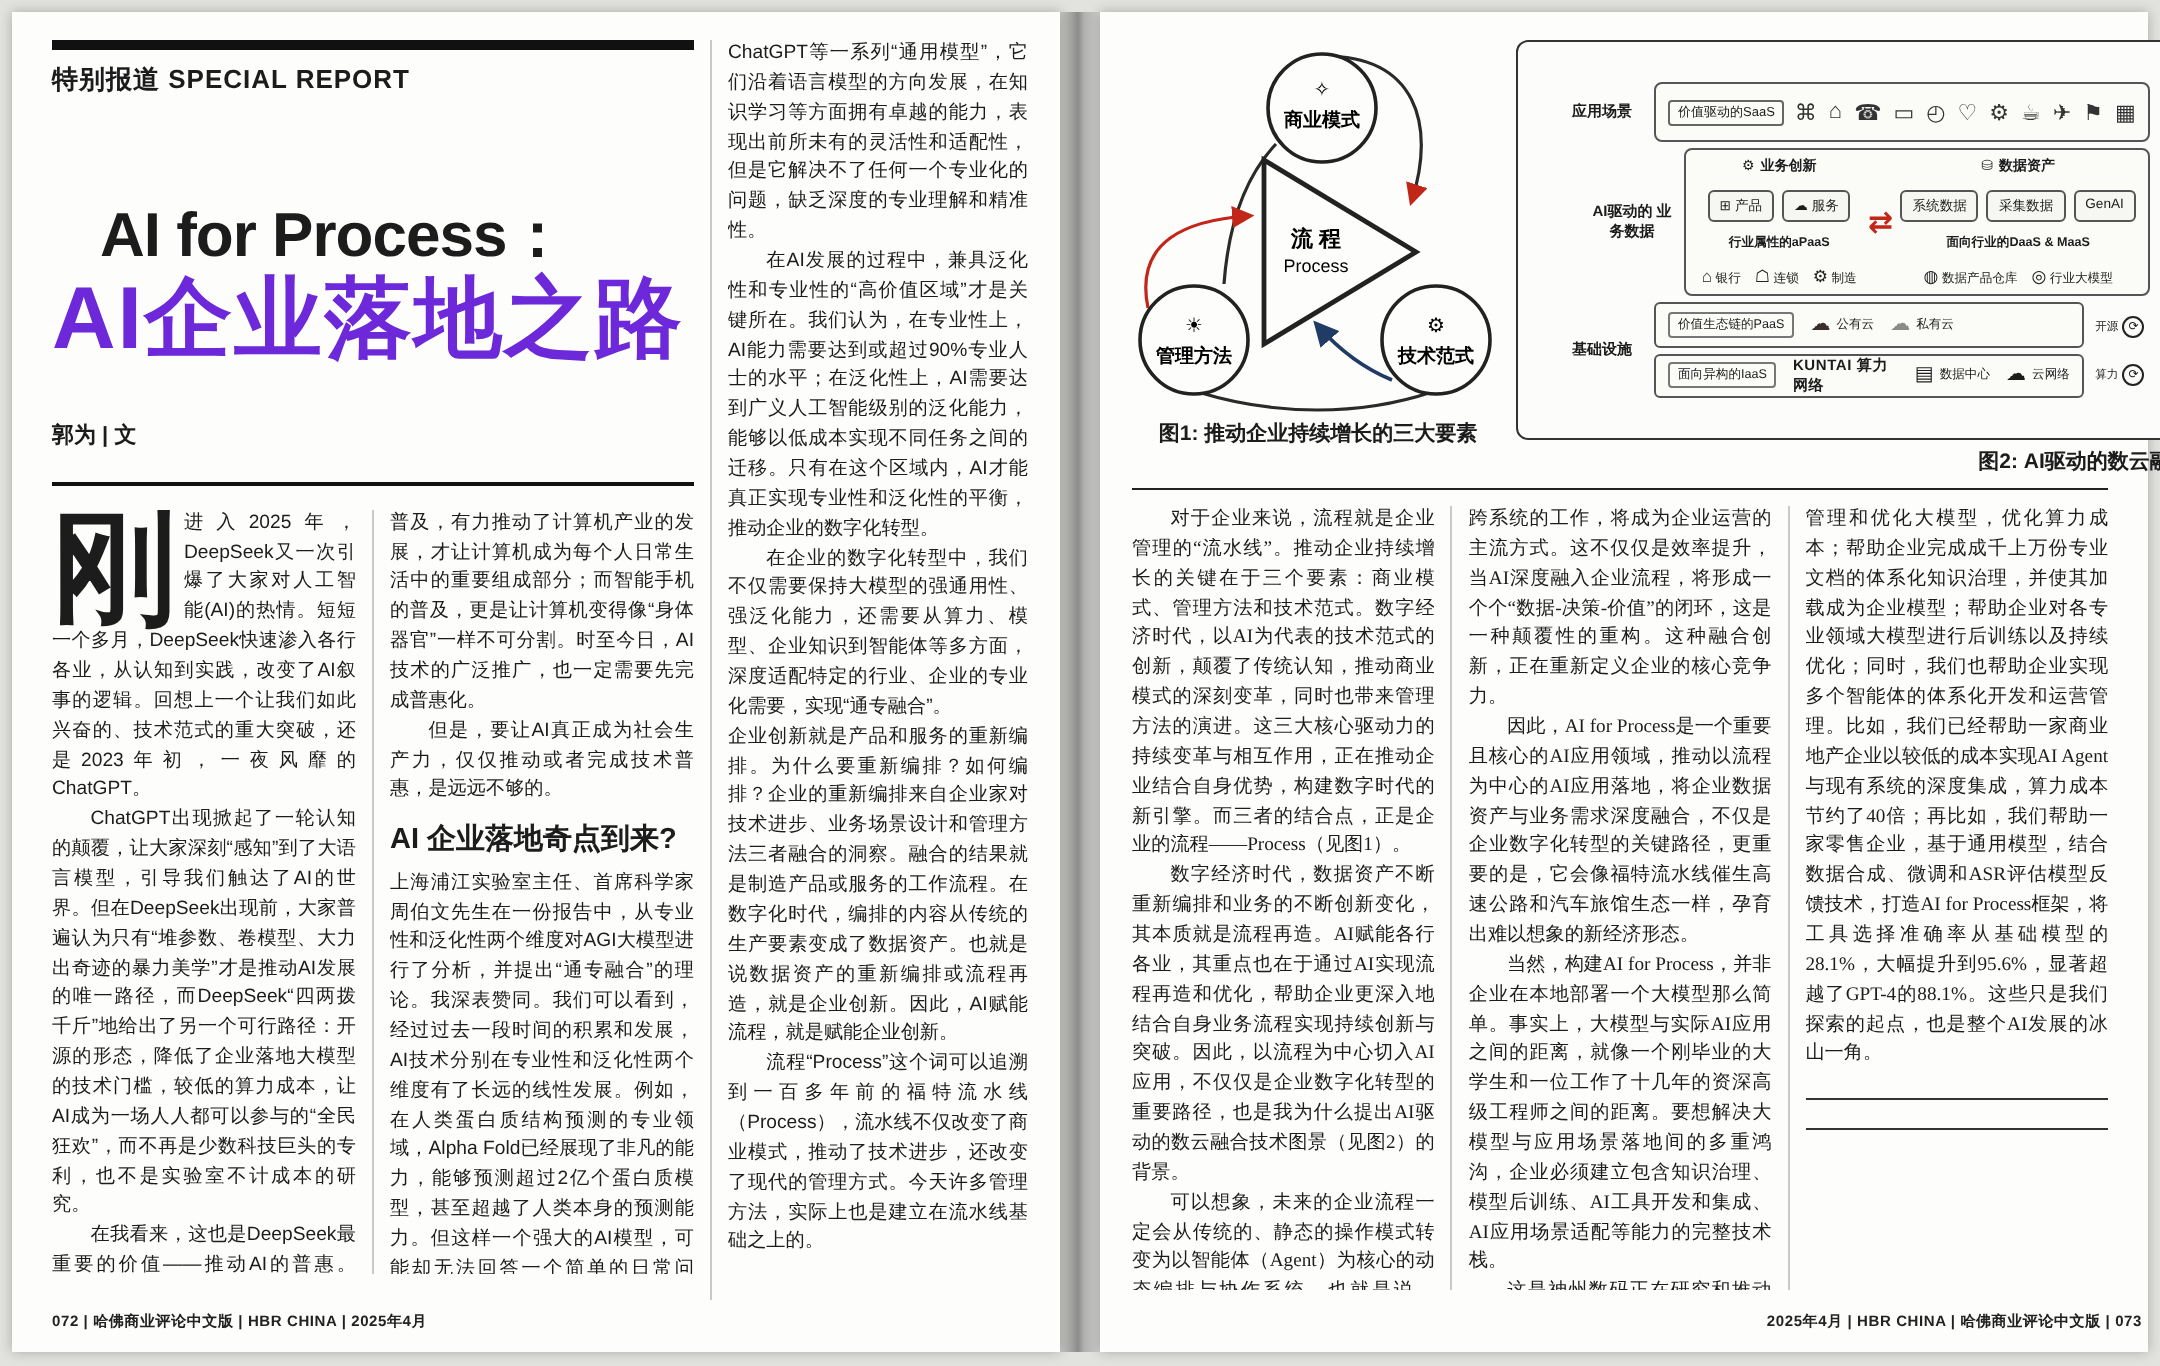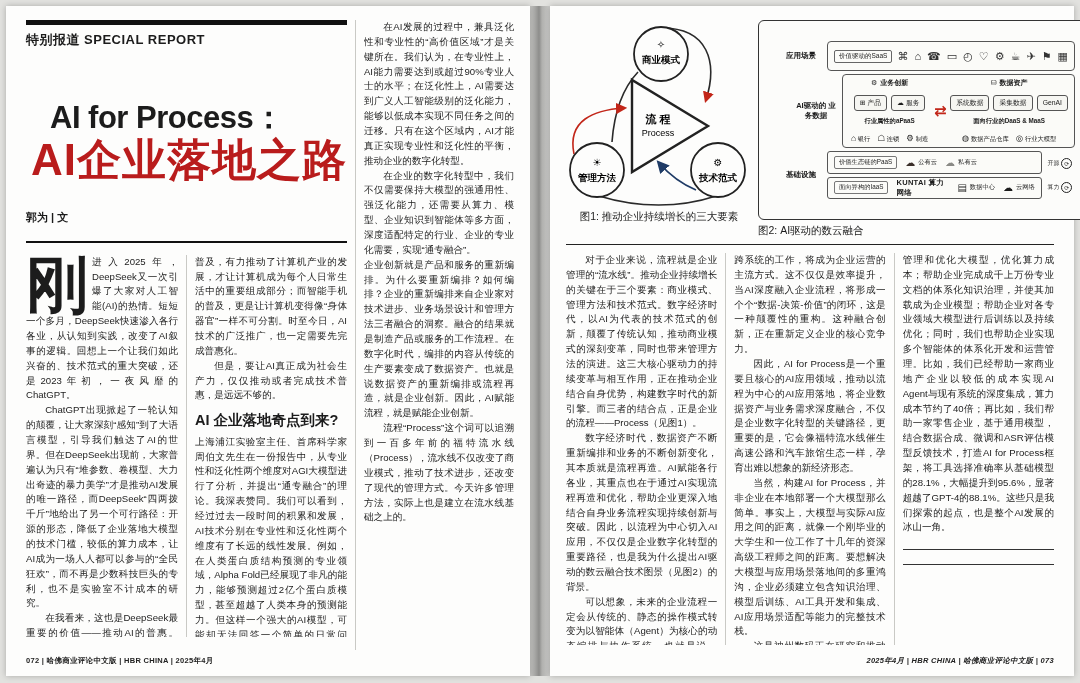--- a/index.html
+++ b/index.html
@@ -50,27 +50,27 @@
     float:left; font-size:62px; font-weight:900; line-height:.82;
     padding:5px 6px 0 0; letter-spacing:-2px;
   }
   h3.sec-head { font-size:14.5px; font-weight:800; line-height:1.2; margin:9px 0 5px; }
 
   .footer {
     position:absolute; bottom:10px; font-size:7.5px; font-weight:bold;
     letter-spacing:.3px; color:#222;
   }
   .footer-left  { left:20px; }
-  .footer-right { right:20px;font-style:italic; }
+  .footer-right { right:3px; }
 
   
   .figs { display:flex; height:218px; }
   .fig1 { width:192px; display:flex; flex-direction:column; align-items:center; }
   .fig2 { flex:1; display:flex; flex-direction:column; margin-left:6px; }
-  .fig-caption { font-size:10.5px; font-weight:400; margin-top:4px; text-align:left; }
+  .fig-caption { font-size:10.5px; font-weight:700; margin-top:4px; text-align:right; }
   .figs-rule { border-top:1.5px solid #222; margin:6px 0 8px; }
 
   .f2-frame {
     border:1.5px solid #333; border-radius:6px; padding:20px;
     flex:1; display:flex; flex-direction:column; gap:3px; background:#fcfcfa;
     font-size:7px;
   }
   .f2-row { display:flex; gap:4px; align-items:stretch; }
   .f2-label { width:44px; display:flex; align-items:center; justify-content:center;
     font-size:7.5px; font-weight:800; text-align:center; line-height:1.3; }
@@ -100,24 +100,24 @@
   .bar-item { display:flex; align-items:center; gap:3px; font-size:6.3px; white-space:nowrap; }
   .bar-item .cl { font-size:10px; }
   .brand { font-weight:900; font-size:7.5px; letter-spacing:.3px; }
   .sidecol { width:30px; display:flex; flex-direction:column; justify-content:space-around; align-items:center; }
   .sidedot { display:flex; align-items:center; gap:2px; font-size:5.8px; }
   .sidedot .ring { width:11px; height:11px; border:1.5px solid #222; border-radius:50%;
     display:flex; align-items:center; justify-content:center; font-size:6px; }
 
   
   .rp-cols { display:flex; height:392px; overflow:hidden; }
-  .rp-col { width:152px; overflow:hidden; position:relative; }
+  .rp-col { width:152px; overflow:hidden; position:relative;font-family:Liberation Serif, serif; }
   .bio { border-top:1px solid #333; border-bottom:1px solid #333; margin-top:14px;
     padding:7px 0; display:flex; align-items:center; gap:5px; font-size:8.2px; }
-  .accent { color:#b91c1c;text-align:right; }
+  .accent { color:#6d28d9; }
 </style>
 </head>
 <body>
 
 <div class="page page-left">
   <div class="lp-wrap">
     <div class="lp-main">
       <div class="kicker">特别报道 SPECIAL REPORT</div>
       <div class="title-block">
         <div class="title-en">AI for Process：</div>
@@ -135,20 +135,21 @@
         <div class="col-150">
           <p class="body-p">普及，有力推动了计算机产业的发展，才让计算机成为每个人日常生活中的重要组成部分；而智能手机的普及，更是让计算机变得像“身体器官”一样不可分割。时至今日，AI技术的广泛推广，也一定需要先完成普惠化。</p>
           <p class="body-p ind">但是，要让AI真正成为社会生产力，仅仅推动或者完成技术普惠，是远远不够的。</p>
           <h3 class="sec-head">AI 企业落地奇点到来?</h3>
           <p class="body-p">上海浦江实验室主任、首席科学家周伯文先生在一份报告中，从专业性和泛化性两个维度对AGI大模型进行了分析，并提出“通专融合”的理论。我深表赞同。我们可以看到，经过过去一段时间的积累和发展，AI技术分别在专业性和泛化性两个维度有了长远的线性发展。例如，在人类蛋白质结构预测的专业领域，Alpha Fold已经展现了非凡的能力，能够预测超过2亿个蛋白质模型，甚至超越了人类本身的预测能力。但这样一个强大的AI模型，可能却无法回答一个简单的日常问题，泛化能力严重不足。另一方面，例如DeepSeek、LLaMA，或是</p>
         </div>
       </div>
     </div>
     <div class="vsep"></div>
     <div class="lp-col3">
+      <p class="body-p">ChatGPT等一系列“通用模型”，它们沿着语言模型的方向发展，在知识学习等方面拥有卓越的能力，表现出前所未有的灵活性和适配性，但是它解决不了任何一个专业化的问题，缺乏深度的专业理解和精准性。</p>
       <p class="body-p ind">在AI发展的过程中，兼具泛化性和专业性的“高价值区域”才是关键所在。我们认为，在专业性上，AI能力需要达到或超过90%专业人士的水平；在泛化性上，AI需要达到广义人工智能级别的泛化能力，能够以低成本实现不同任务之间的迁移。只有在这个区域内，AI才能真正实现专业性和泛化性的平衡，推动企业的数字化转型。</p>
       <p class="body-p ind">在企业的数字化转型中，我们不仅需要保持大模型的强通用性、强泛化能力，还需要从算力、模型、企业知识到智能体等多方面，深度适配特定的行业、企业的专业化需要，实现“通专融合”。</p>
       <p class="body-p">企业创新就是产品和服务的重新编排。为什么要重新编排？如何编排？企业的重新编排来自企业家对技术进步、业务场景设计和管理方法三者融合的洞察。融合的结果就是制造产品或服务的工作流程。在数字化时代，编排的内容从传统的生产要素变成了数据资产。也就是说数据资产的重新编排或流程再造，就是企业创新。因此，AI赋能流程，就是赋能企业创新。</p>
       <p class="body-p ind">流程“Process”这个词可以追溯到一百多年前的福特流水线（Process），流水线不仅改变了商业模式，推动了技术进步，还改变了现代的管理方式。今天许多管理方法，实际上也是建立在流水线基础之上的。</p>
     </div>
   </div>
   <div class="footer footer-left">072 | 哈佛商业评论中文版 | HBR CHINA | 2025年4月</div>
 </div>
 
 <div class="gutter"></div>

